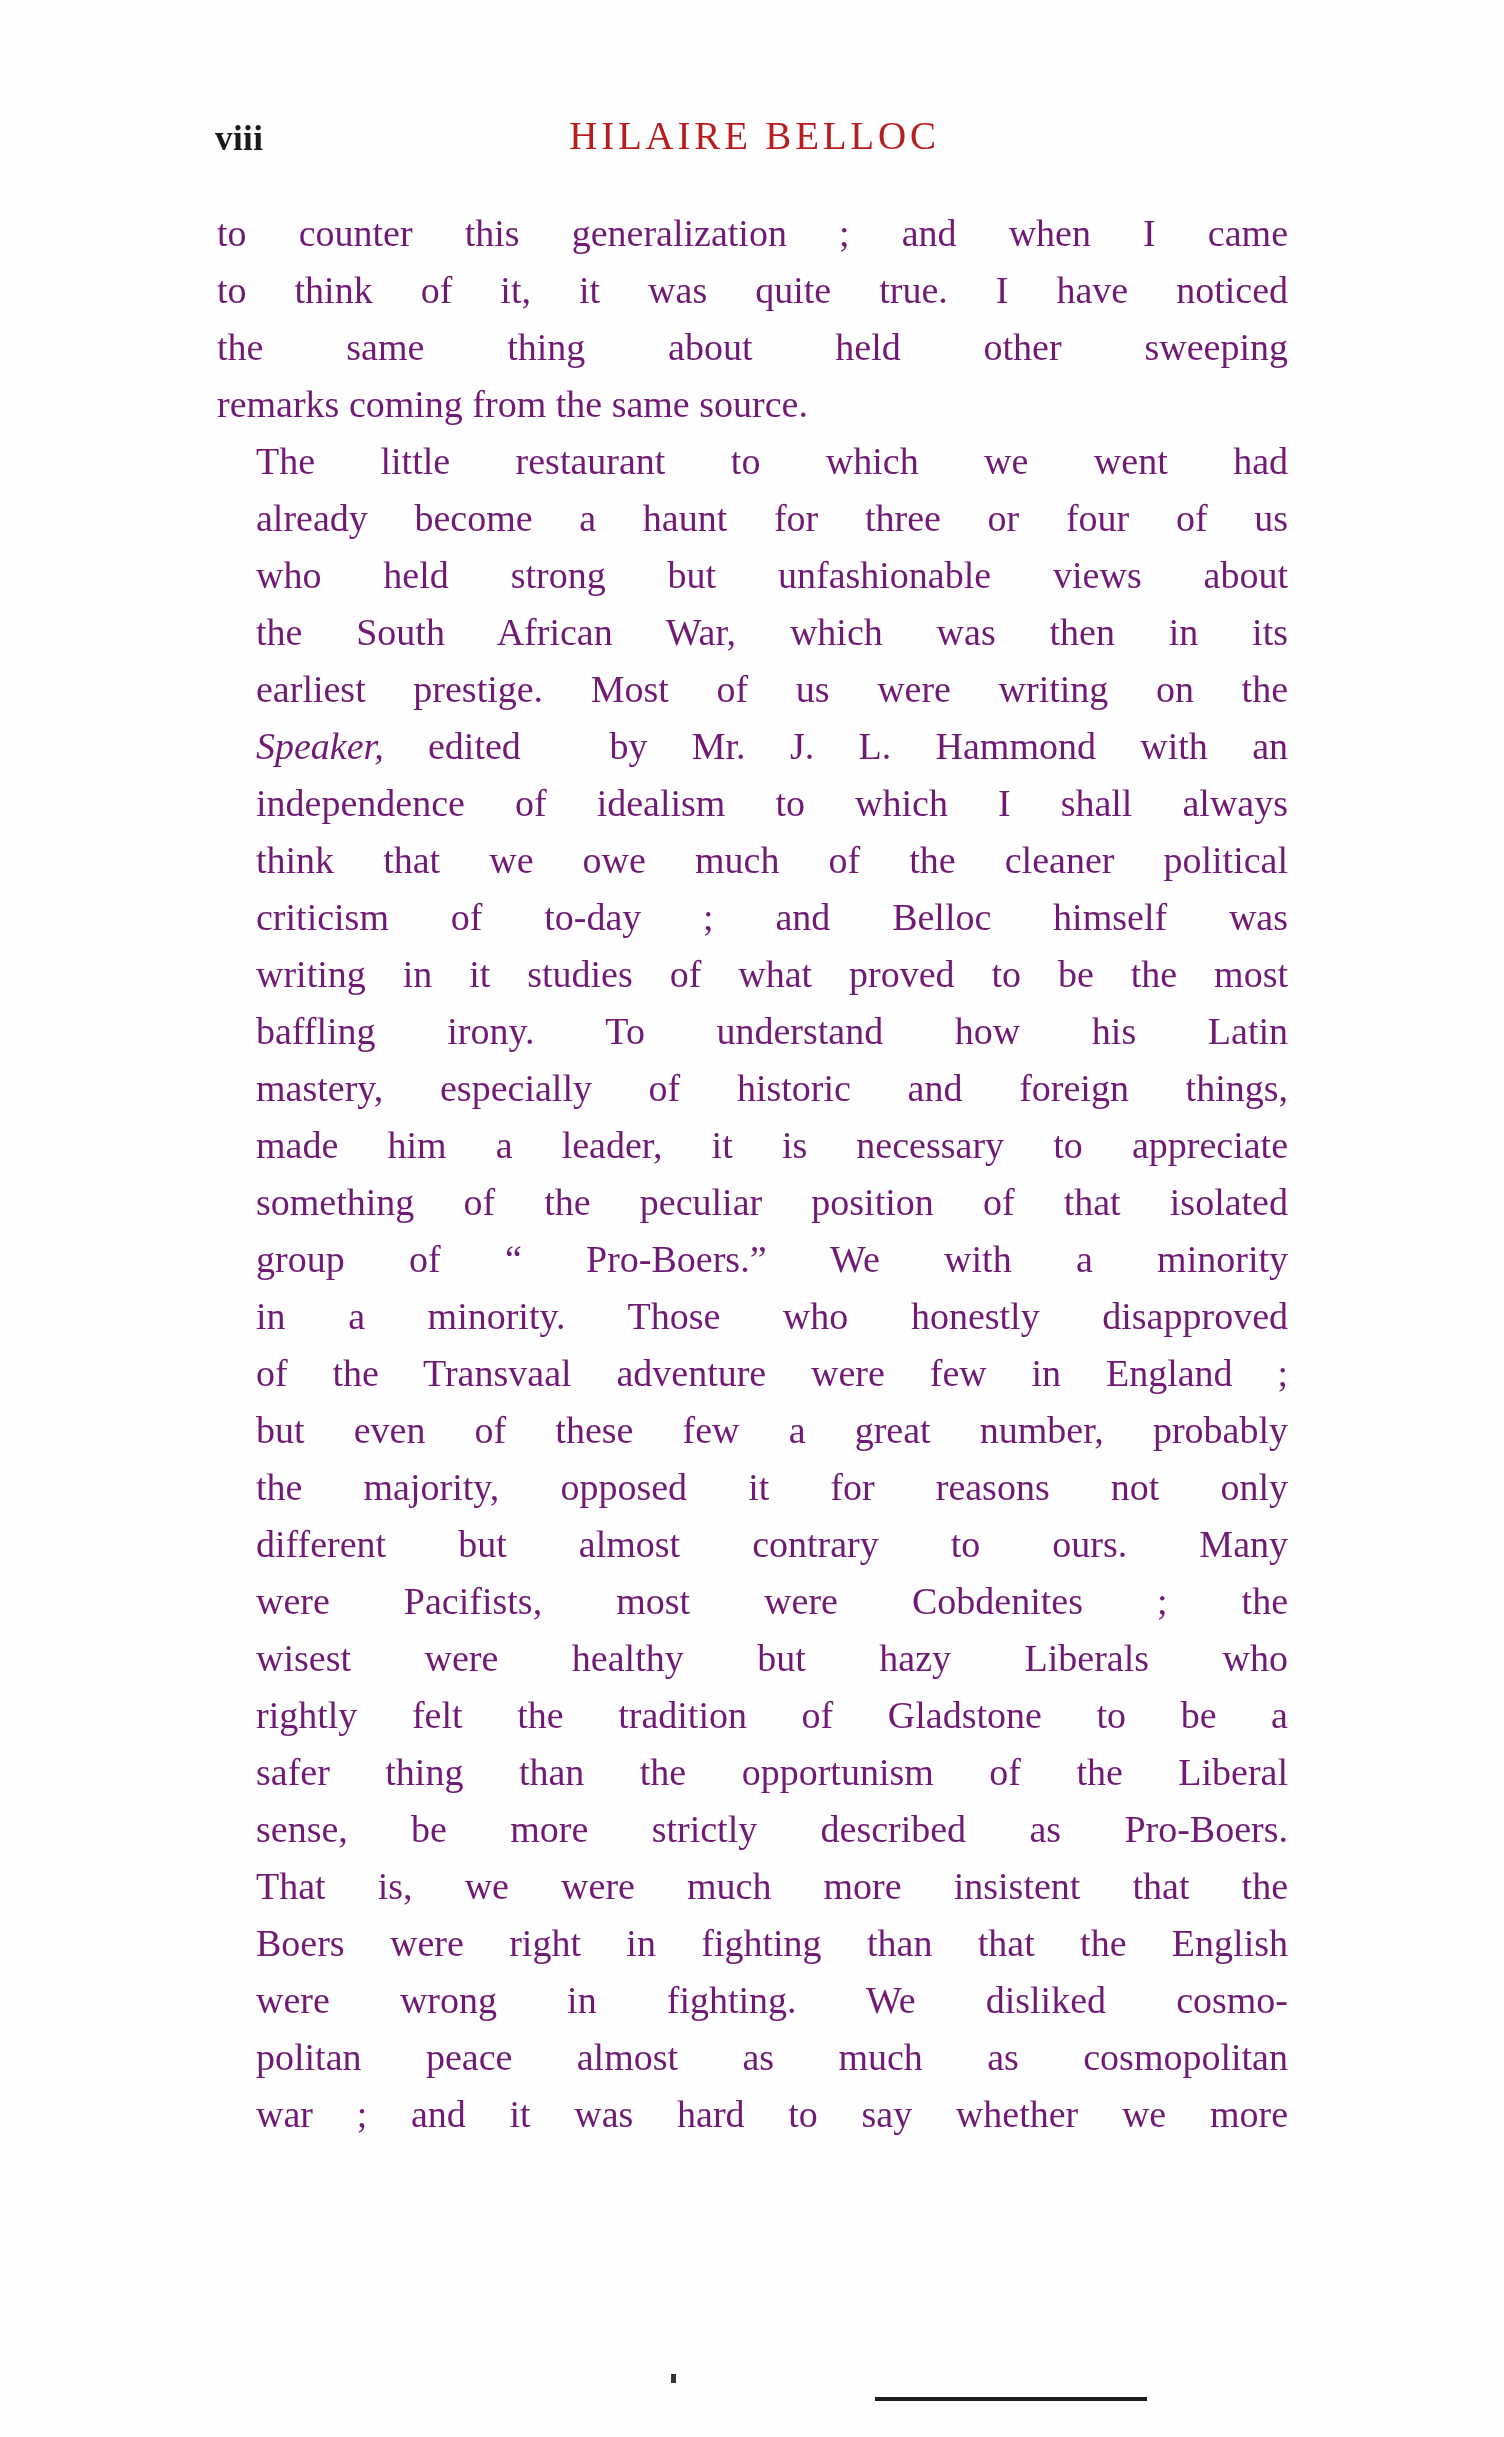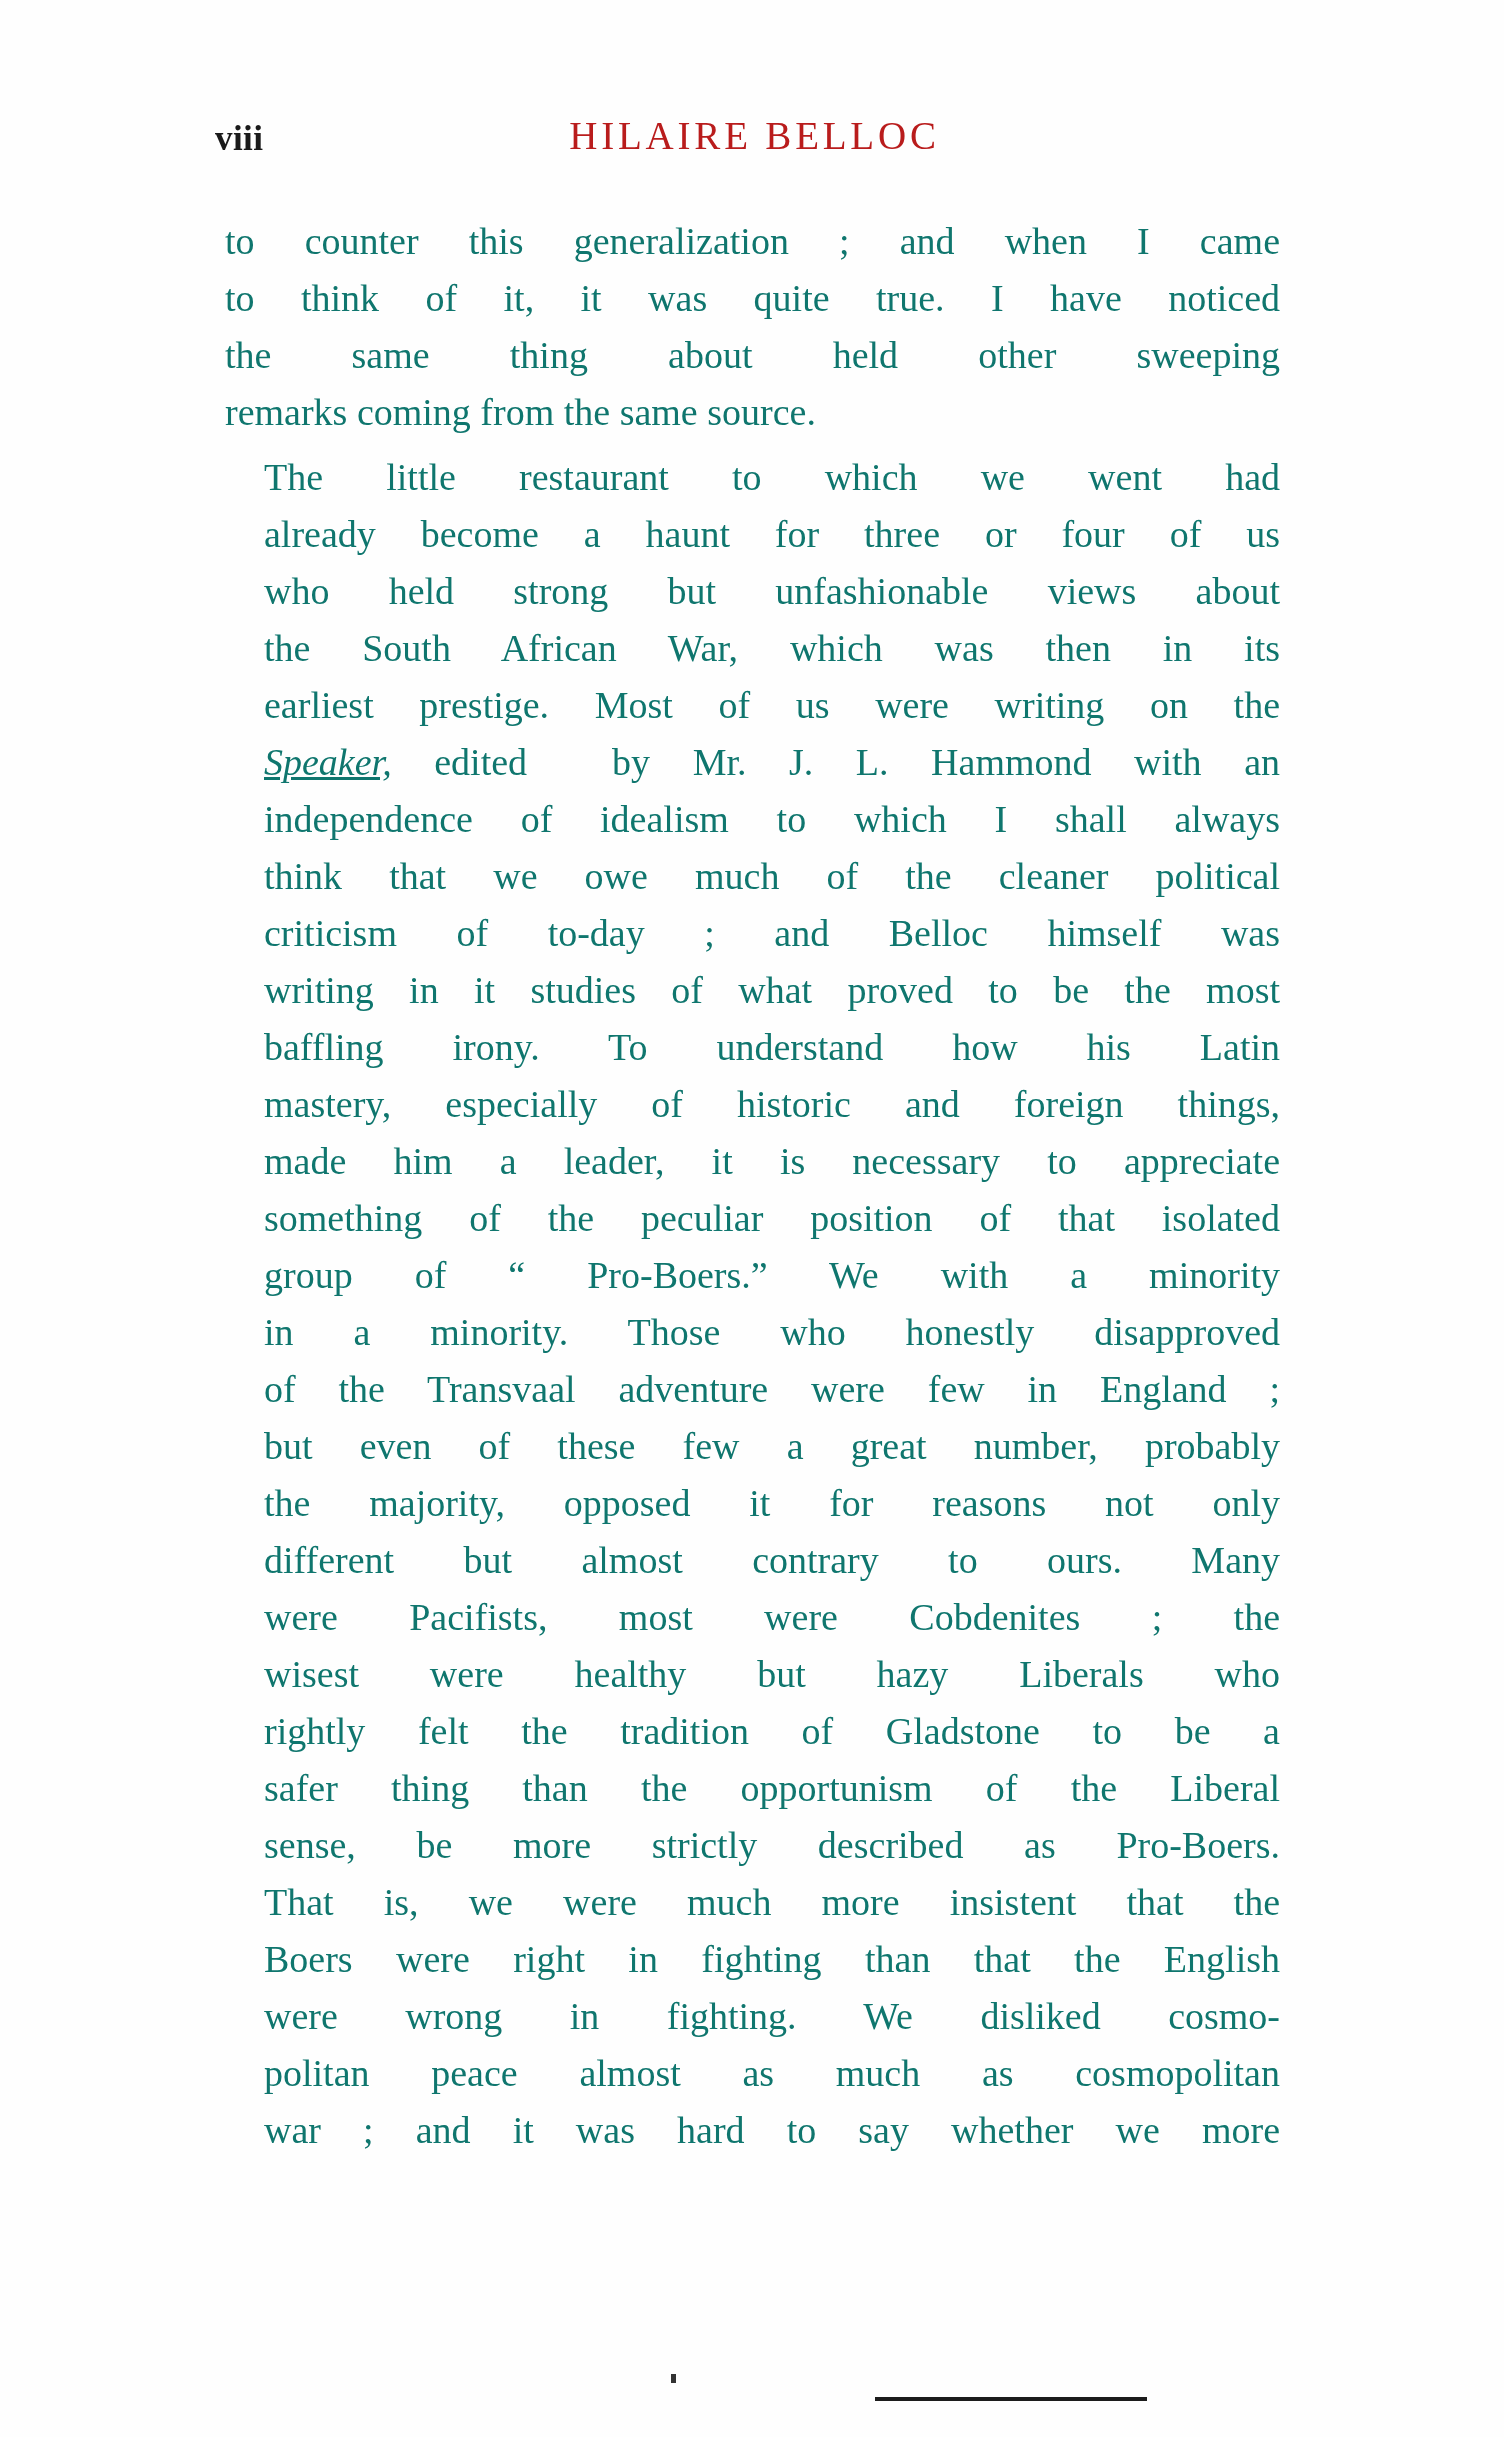--- a/index.html
+++ b/index.html
@@ -49,41 +49,40 @@
     letter-spacing: 3.8px;
     color: #b91c1c;
   }
   .body-text {
     position: absolute;
     left: 217px;
     top: 205px;
     width: 1071px;
   }
   .para {
-    margin: 8px;
+    margin: 0;
     font-size: 38px;
     line-height: 57px;
     text-align: justify;
     text-justify: inter-word;
-    color: #0f766e;
+    color: #701a75;
   }
   .para + .para {
     text-indent: 39px;
   }
   .line {
     display: block;
     white-space: nowrap;
   }
   .line.just {
     text-align: justify;
     text-align-last: justify;
   }
   .line.just > span {
     display: inline;
-    text-decoration: underline;
   }
   .ital {
     font-style: italic;
   }
   .rule {
     position: absolute;
     left: 875px;
     top: 2397px;
     width: 272px;
     height: 3.8px;

